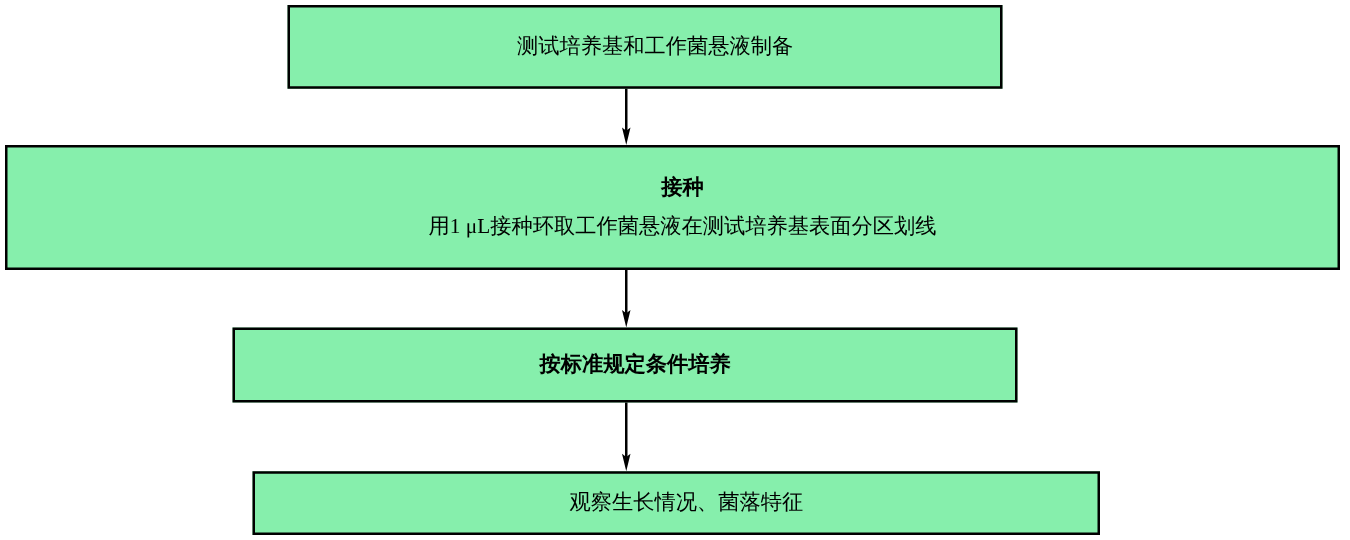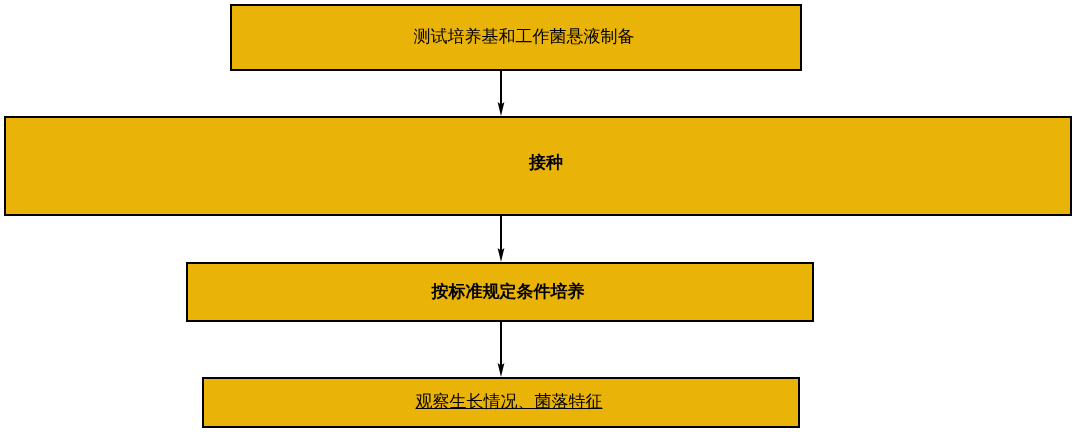--- a/index.html
+++ b/index.html
@@ -11,21 +11,21 @@
     position: relative;
     width: 1080px;
     height: 432px;
     background: #ffffff;
     overflow: hidden;
     font-family: "Liberation Serif", "DejaVu Serif", serif;
   }
   .node {
     position: absolute;
     box-sizing: border-box;
-    background: #eab308;
+    background: #86efac;
     border: 2px solid #000000;
     display: flex;
     flex-direction: column;
     align-items: center;
     justify-content: center;
     text-align: center;
     color: #000000;
     padding-left: 16px;
   }
   .node-text {
@@ -70,23 +70,22 @@
   }
   #node-incubation .node-text {
     font-family: "Liberation Sans", "DejaVu Sans", sans-serif;
     font-size: 17px;
     font-weight: 700;
   }
   
   #node-observation {
     left: 202px;
     top: 377px;
-    width: 598px;
+    width: 678px;
     height: 51px;
-    text-decoration: underline;
   }
   #node-observation .node-text {
     font-size: 17px;
     font-weight: 400;
   }
   
   .arrow {
     position: absolute;
     left: 497px;
     width: 8px;
@@ -112,20 +111,21 @@
 
   <div class="arrow" id="arrow-1">
     <svg viewBox="0 0 8 45" preserveAspectRatio="none">
       <line x1="4" y1="0" x2="4" y2="36" stroke="#000000" stroke-width="2"></line>
       <polygon points="4,45 0.6,31 4,33.6 7.4,31" fill="#000000"></polygon>
     </svg>
   </div>
 
   <div class="node" id="node-inoculation">
     <span class="node-text line-title">接种</span>
+    <span class="node-text line-detail">用1 μL接种环取工作菌悬液在测试培养基表面分区划线</span>
   </div>
 
   <div class="arrow" id="arrow-2">
     <svg viewBox="0 0 8 46" preserveAspectRatio="none">
       <line x1="4" y1="0" x2="4" y2="37" stroke="#000000" stroke-width="2"></line>
       <polygon points="4,46 0.6,32 4,34.6 7.4,32" fill="#000000"></polygon>
     </svg>
   </div>
 
   <div class="node" id="node-incubation">

